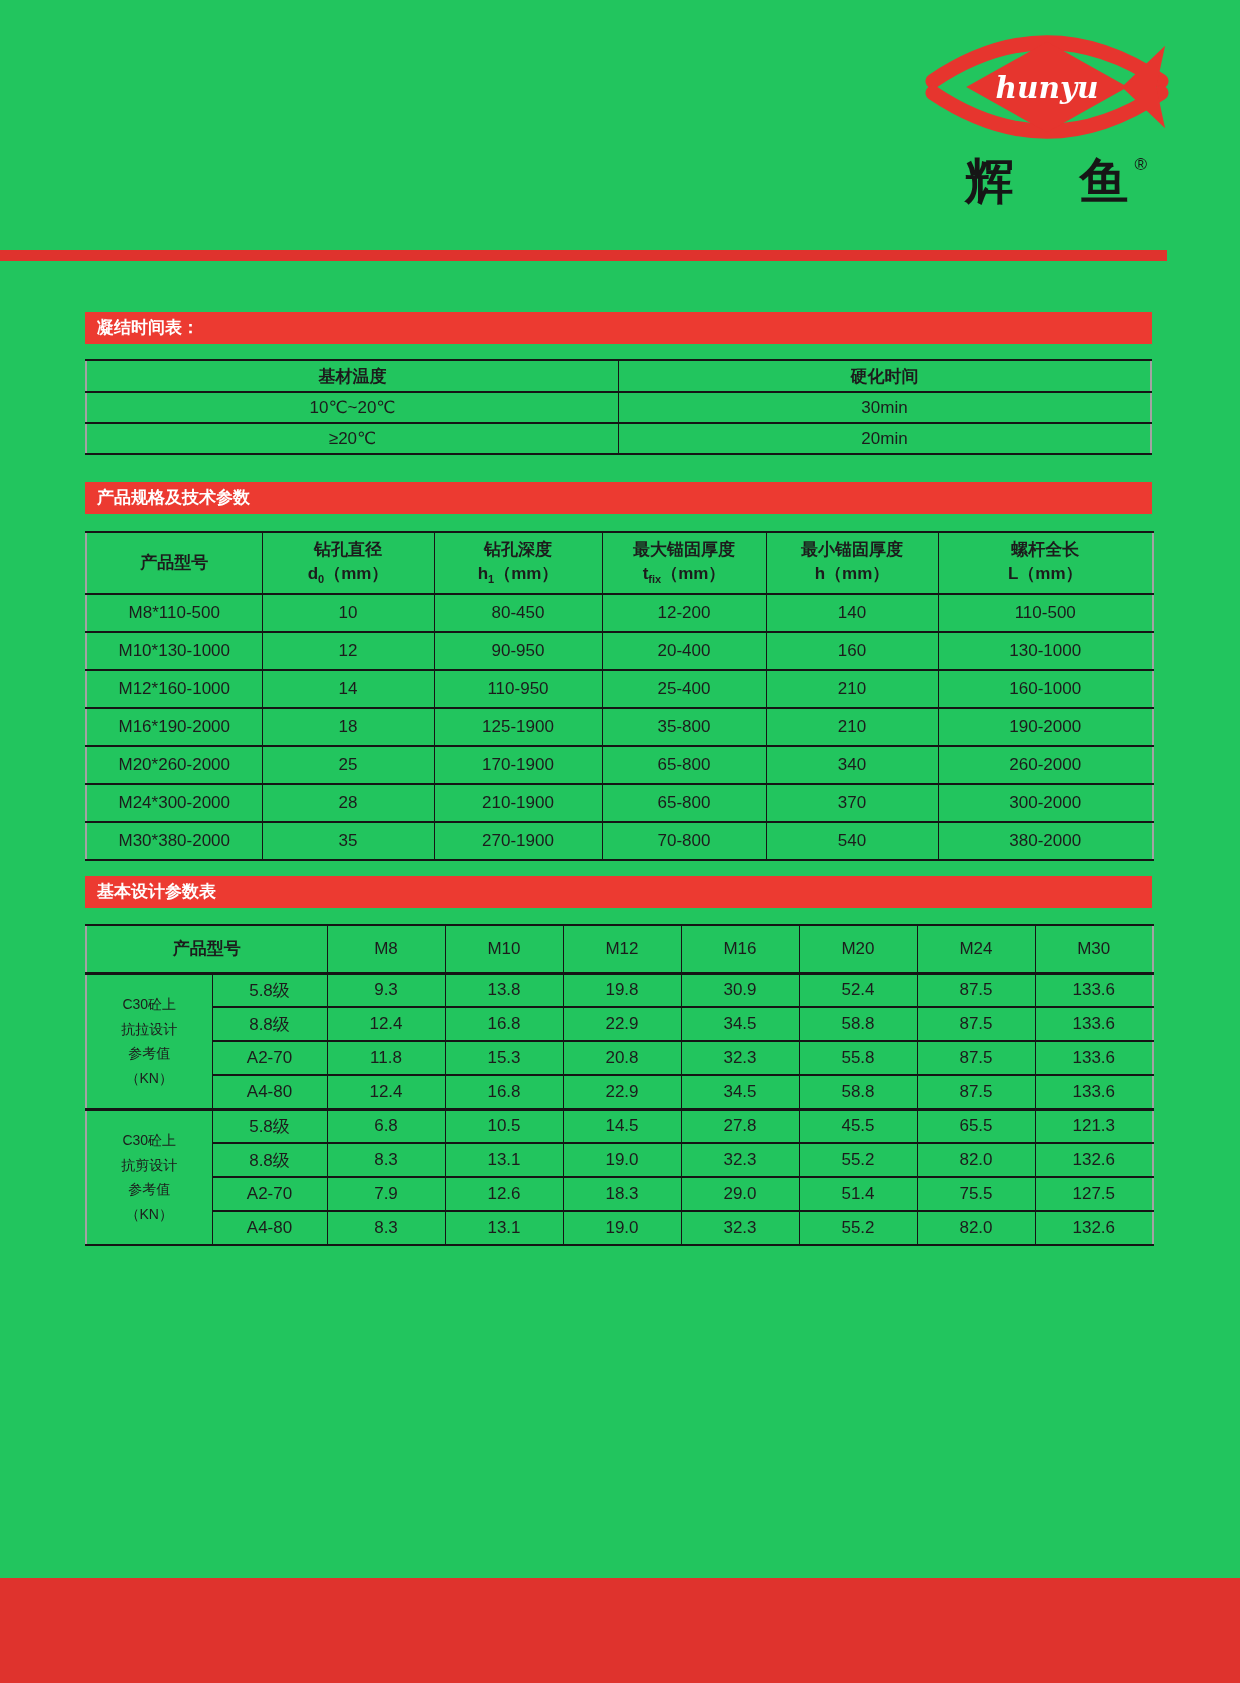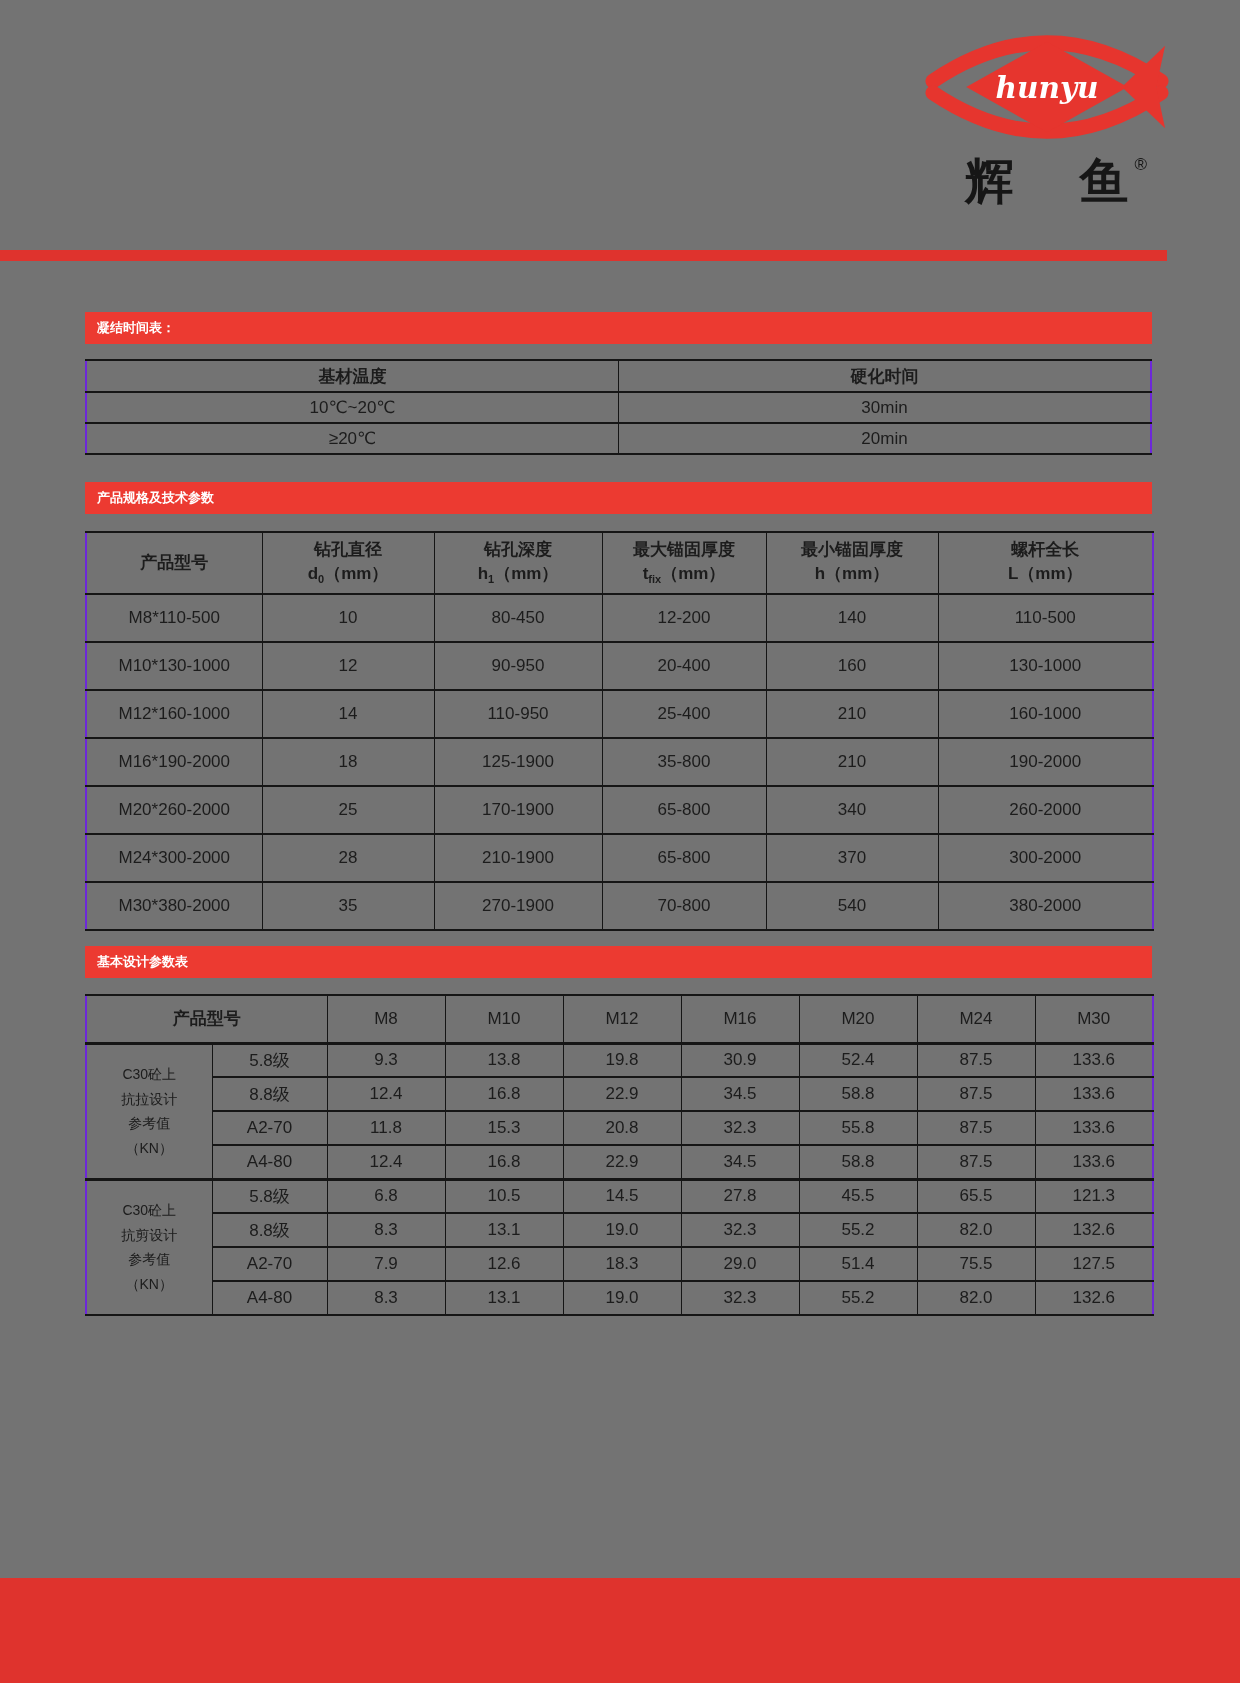--- a/index.html
+++ b/index.html
@@ -1,19 +1,19 @@
 <!DOCTYPE html>
 <html><head>
 <meta charset="utf-8">
 <style>
   html,body{margin:0;padding:0;background:#ffffff;}
   .page{
     position:relative;
     width:1240px;height:1683px;
-    background:#737373;
+    background:#22c55e;
     font-family:"Liberation Sans","DejaVu Sans",sans-serif;
     color:#1c1c1c;
     overflow:hidden;
   }
   
   .logo{position:absolute;top:26px;left:923px;width:248px;text-align:center;}
   .logo svg{display:block;margin:0 auto;}
   .brand-cn{
     margin-top:6px;
     font-size:49px;font-weight:900;letter-spacing:26px;
@@ -25,43 +25,43 @@
     font-size:17px;font-weight:400;vertical-align:28px;letter-spacing:0;
     margin-left:-20px;
   }
   
   .top-band{position:absolute;left:0;top:250px;width:1167px;height:11px;}
   .bottom-band{position:absolute;left:0;bottom:0;width:1240px;height:105px;}
   
   .content{position:absolute;left:85px;top:312px;width:1067px;}
   .section-bar{
     height:32px;line-height:32px;
-    color:#ffffff;font-size:13px;font-weight:700;
+    color:#ffffff;font-size:17px;font-weight:700;
     padding-left:12px;box-sizing:border-box;
   }
   .mt15{margin-top:15px;} .mt14{margin-top:27px;} .mt17{margin-top:17px;} .mt16{margin-top:16px;}
   table{
     border-collapse:collapse;width:100%;table-layout:fixed;
     font-size:17px;color:#1c1c1c;
   }
   th,td{
     border:1px solid #151515;
     border-top-width:2px;border-bottom-width:2px;
     text-align:center;vertical-align:middle;
     padding:0 2px;box-sizing:border-box;
     font-weight:400;
   }
-  table{border:2px solid #6d28d9;}
+  table{border:2px solid #a3a3a3;}
   th{font-weight:700;}
   
   .t1 th{height:32px;}
   .t1 td{height:31px;}
   
   .t2 th{height:62px;font-weight:700;line-height:1.45;}
-  .t2 td{height:48px;}
+  .t2 td{height:38px;}
   .t2 sub{font-size:11px;}
   
   .t3 th{height:48px;}
   .t3 td{height:34px;}
   .t3 .model-head{font-weight:400;}
   .t3 .group-label{font-weight:400;line-height:1.75;font-size:14px;}
   .t3 tr.group-start td, .t3 tr.group-start th{border-top-width:3px;}
 </style>
 </head>
 <body>

